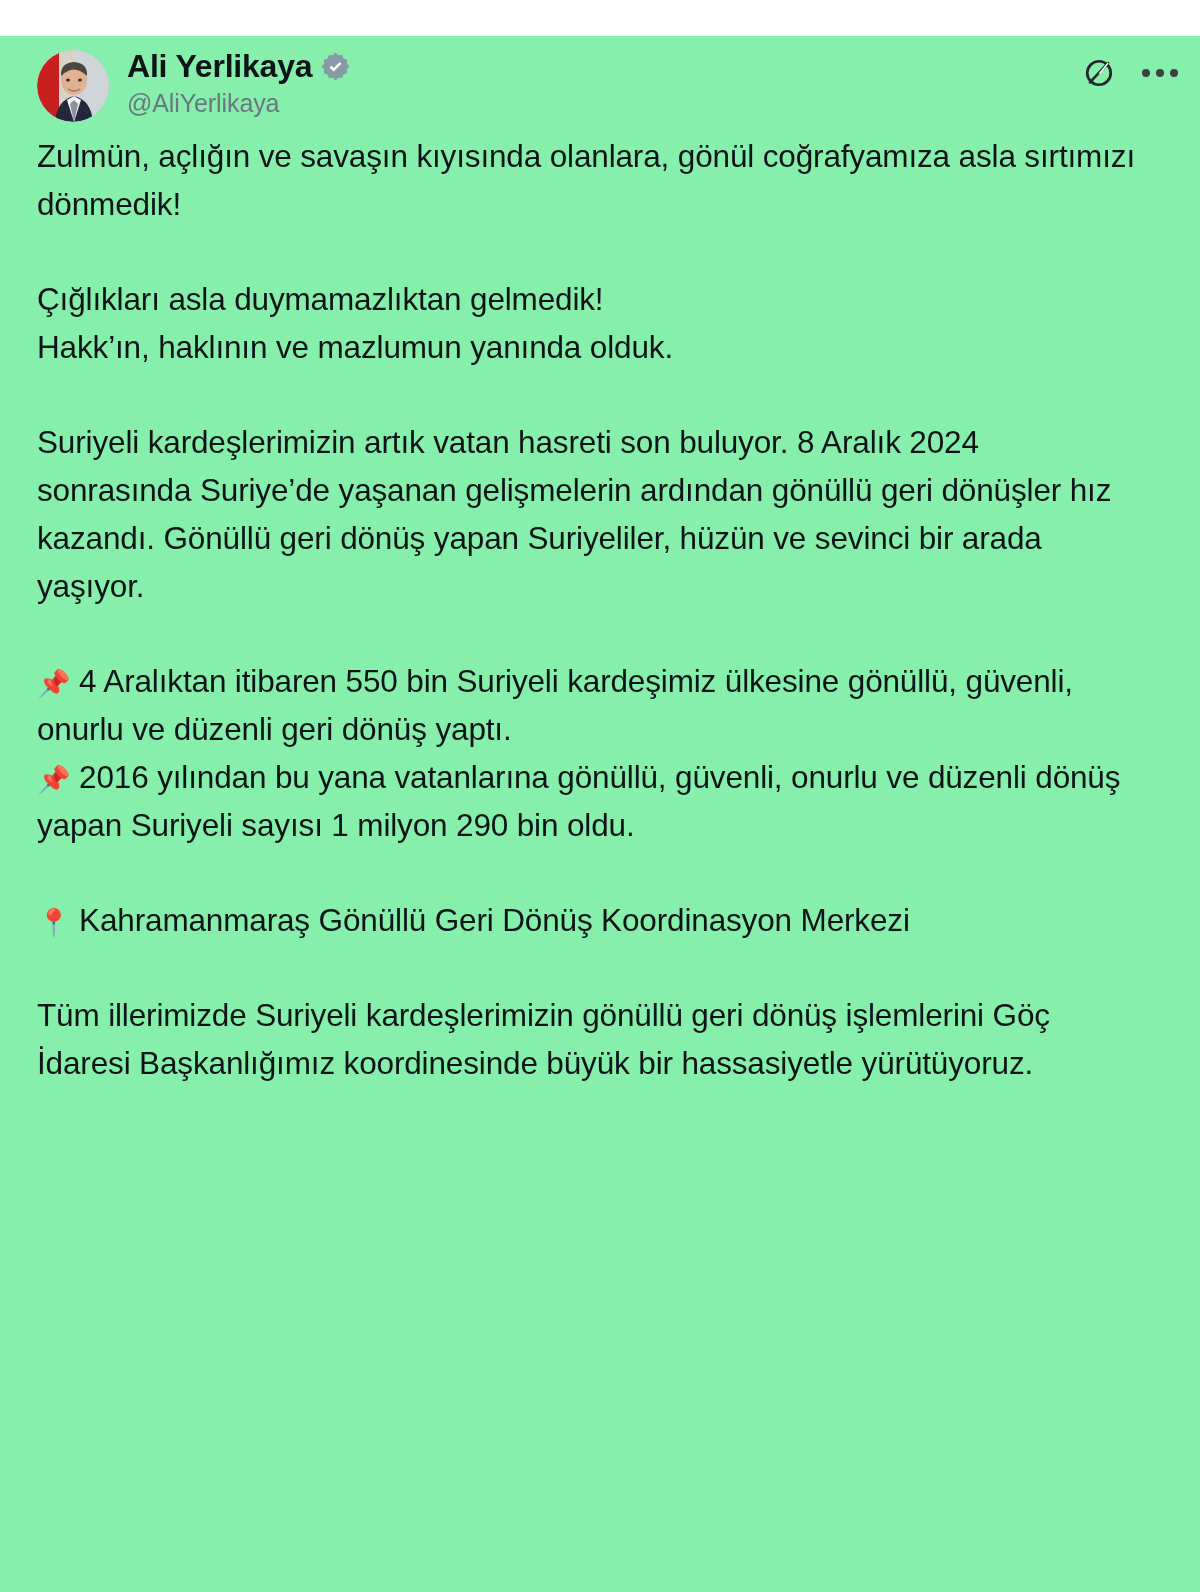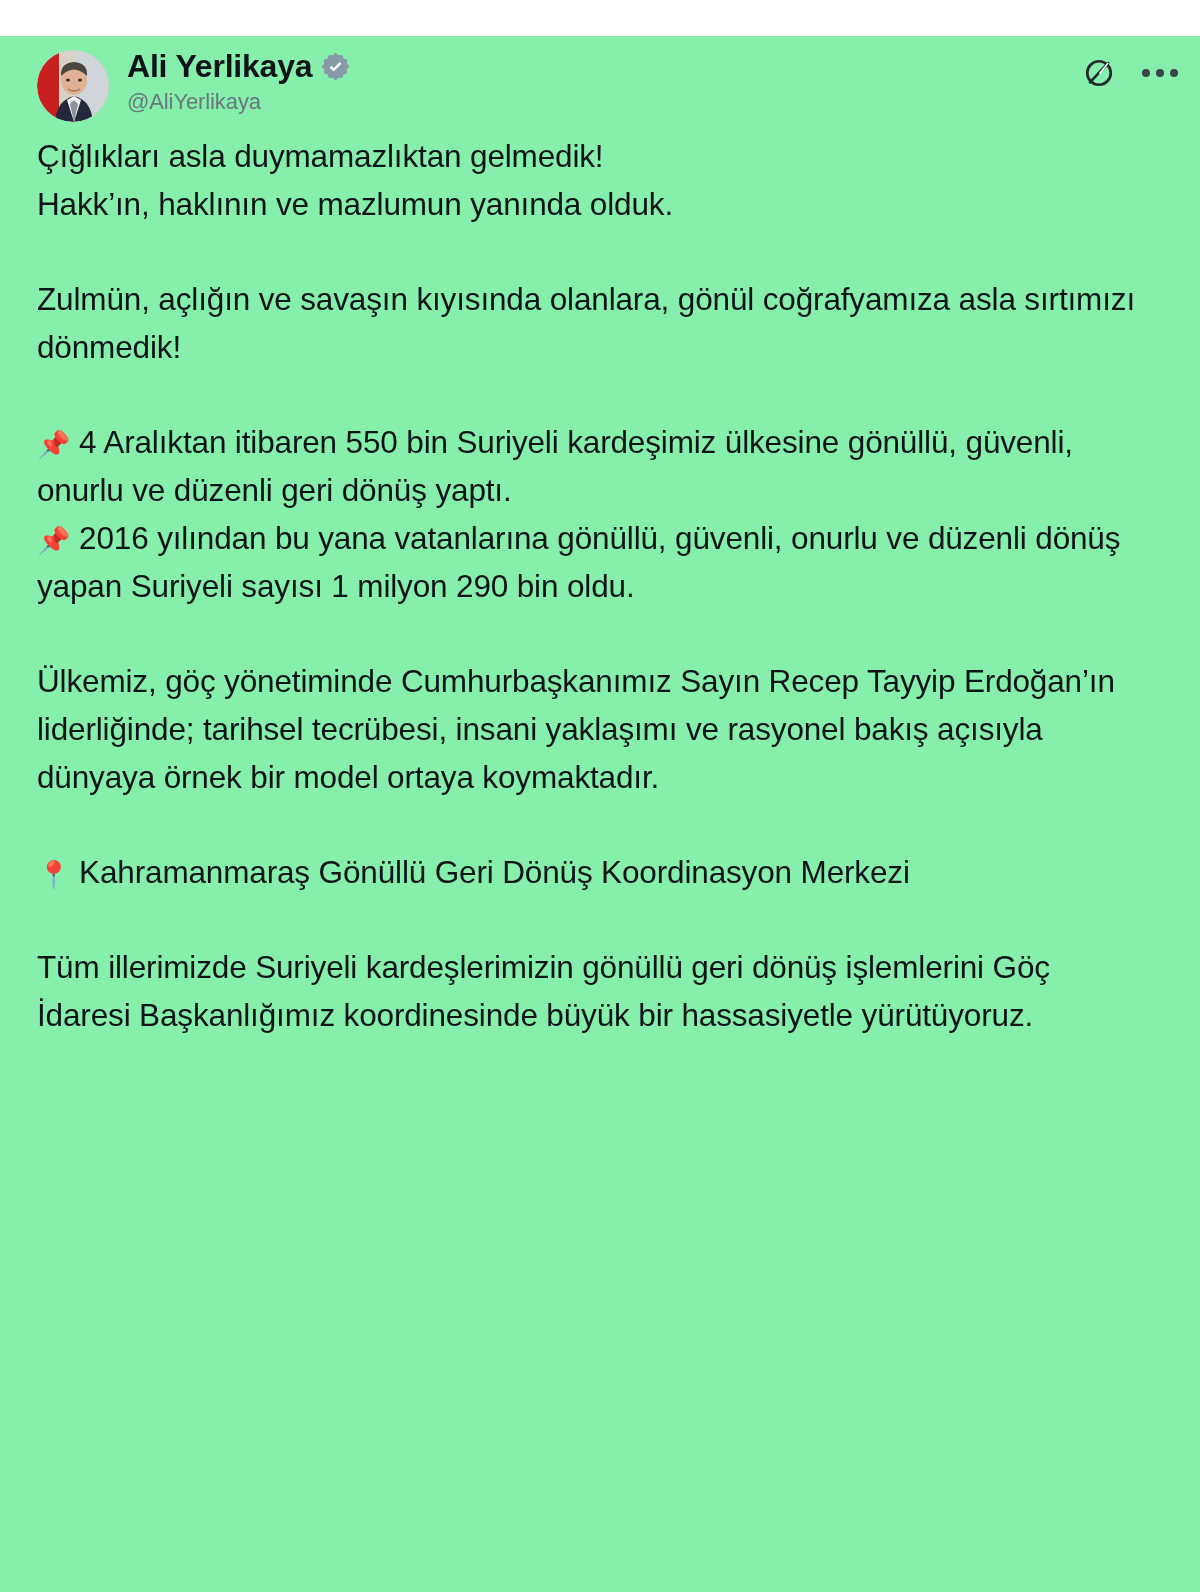--- a/index.html
+++ b/index.html
@@ -72,21 +72,21 @@
   .verified-badge {
     display: inline-flex;
     width: 31px;
     height: 31px;
     flex: 0 0 31px;
   }
   .verified-badge svg { width: 31px; height: 31px; display: block; }
 
   .handle {
     margin-top: 8px;
-    font-size: 22px;
+    font-size: 25px;
     color: #6a7680;
     line-height: 1.1;
     letter-spacing: -0.1px;
     white-space: nowrap;
   }
 
   .header-actions {
     position: absolute;
     right: 22px;
     top: 20px;
@@ -189,29 +189,29 @@
         <i></i>
         <i></i>
         <i></i>
       </span>
     </div>
   </div>
 
   <div class="tweet-body">
 
 
+    <p class="para">Zulmün, açlığın ve savaşın kıyısında olanlara, gönül coğrafyamıza asla sırtımızı dönmedik!</p>
+
     <p class="para">Çığlıkları asla duymamazlıktan gelmedik!
 Hakk’ın, haklının ve mazlumun yanında olduk.</p>
 
-    <p class="para">Zulmün, açlığın ve savaşın kıyısında olanlara, gönül coğrafyamıza asla sırtımızı dönmedik!</p>
-
-
+
+    <p class="para">Suriyeli kardeşlerimizin artık vatan hasreti son buluyor. 8 Aralık 2024 sonrasında Suriye’de yaşanan gelişmelerin ardından gönüllü geri dönüşler hız kazandı. Gönüllü geri dönüş yapan Suriyeliler, hüzün ve sevinci bir arada yaşıyor.</p>
 
     <p class="para wide"><span class="emoji">📌</span><span> 4 Aralıktan itibaren 550 bin Suriyeli kardeşimiz ülkesine gönüllü, güvenli, onurlu ve düzenli geri dönüş yaptı.</span><br><span class="emoji">📌</span><span> 2016 yılından bu yana vatanlarına gönüllü, güvenli, onurlu ve düzenli dönüş yapan Suriyeli sayısı 1 milyon 290 bin oldu.</span></p>
 
-    <p class="para">Ülkemiz, göç yönetiminde Cumhurbaşkanımız Sayın Recep Tayyip Erdoğan’ın liderliğinde; tarihsel tecrübesi, insani yaklaşımı ve rasyonel bakış açısıyla dünyaya örnek bir model ortaya koymaktadır.</p>
 
     <p class="para"><span class="emoji">📍</span><span> Kahramanmaraş Gönüllü Geri Dönüş Koordinasyon Merkezi</span></p>
 
     <p class="para">Tüm illerimizde Suriyeli kardeşlerimizin gönüllü geri dönüş işlemlerini Göç İdaresi Başkanlığımız koordinesinde büyük bir hassasiyetle yürütüyoruz.</p>
 
   </div>
 </div>
 
 </body></html>

